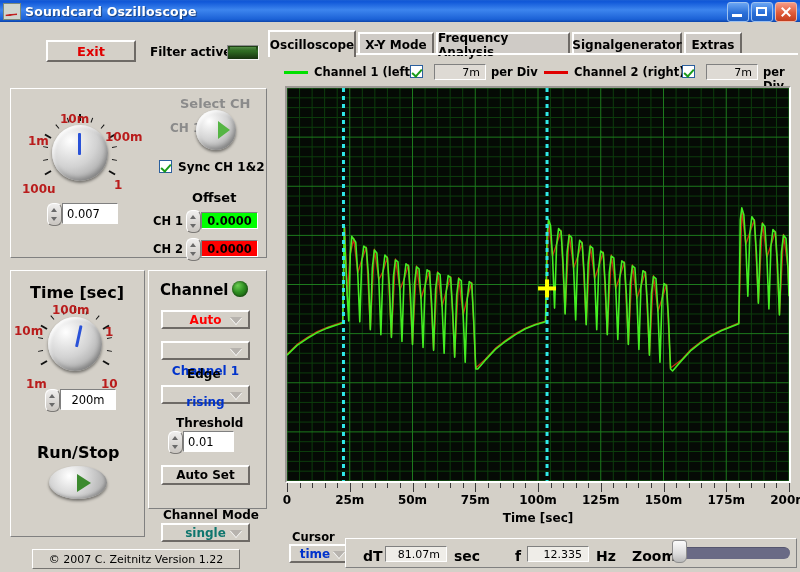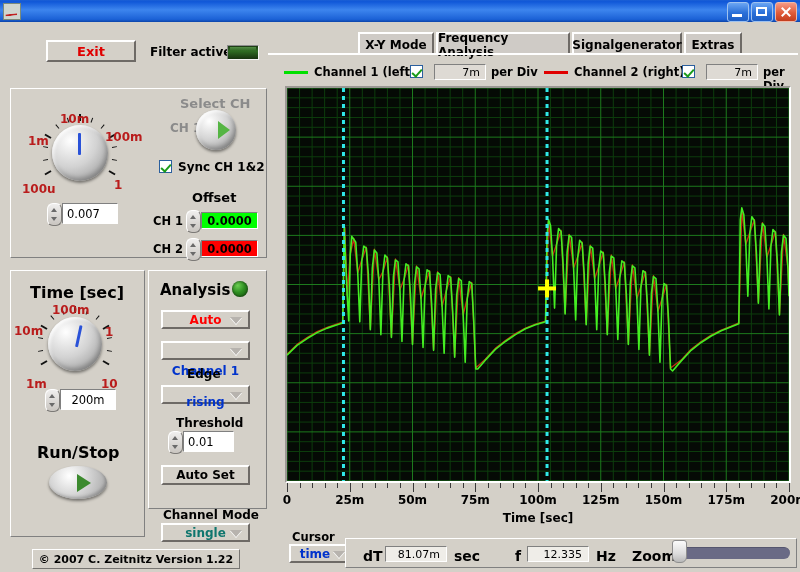--- a/index.html
+++ b/index.html
@@ -62,21 +62,21 @@
   #trigPanel{left:148px;top:270px;width:117px;height:237px;}
   #trigTitle{left:160px;top:281px;font-size:15px;}
   #edgeLbl{left:187px;top:367px;font-size:12px;}
   #threshLbl{left:176px;top:416px;font-size:12px;}
   #chModeLbl{left:163px;top:508px;font-size:12px;}
 
   #copyright{position:absolute;left:32px;top:549px;width:206px;height:18px;
     background:#d4d0c8;border-top:1px solid #fff;border-left:1px solid #fff;
     border-right:1px solid #767471;border-bottom:1px solid #767471;
     display:flex;align-items:center;justify-content:center;
-    font-size:11px;font-weight:bold;font-family:"DejaVu Sans",sans-serif;}
+    font-size:11px;font-weight:normal;font-family:"DejaVu Sans",sans-serif;}
 
   
   .knob{position:absolute;border-radius:50%;
     background:radial-gradient(circle at 33% 28%, #ffffff 0%, #efefef 16%, #d2d2d2 48%, #ababab 76%, #8e8e8e 100%);
     box-shadow:0 2px 3px rgba(0,0,0,.45), inset -2px -3px 4px rgba(0,0,0,.22), inset 2px 2px 3px rgba(255,255,255,.8);}
   .knob .ptr{position:absolute;background:#2a52d8;border-radius:1px;}
   .tick{position:absolute;background:#111;}
   .ktxt{position:absolute;font-weight:bold;font-family:"DejaVu Sans",sans-serif;color:#b91c1c;white-space:nowrap;}
 
   
@@ -155,20 +155,21 @@
     background:linear-gradient(180deg,#fbfbfb,#dcdcdc 60%,#b9b9b9);
     border:1px solid #8e8e8e;border-radius:3px 3px 6px 6px;}
 </style>
 </head>
 <body>
 
 <div id="app">
 
   <div class="titlebar">
     <div class="tb-icon"></div>
+    <div class="tb-title">Soundcard Oszilloscope</div>
     <div class="tb-btns">
       <div class="tb-btn">
           <i class="mn"></i>
         </div>
       <div class="tb-btn">
           <i class="mx"></i>
         </div>
       <div class="tb-btn close">
           <i class="cl1"></i>
           <i class="cl2"></i>
@@ -263,21 +264,21 @@
 
   <div class="lbl" id="runStopLbl">Run/Stop</div>
   <div id="runStopBtn" style="position:absolute;left:49px;top:466px;width:58px;height:33px;border-radius:50%;
        background:radial-gradient(circle at 35% 30%,#ffffff,#e7e7e7 25%,#c6c6c6 60%,#9f9f9f 100%);
        box-shadow:0 2px 3px rgba(0,0,0,.45), inset -2px -2px 3px rgba(0,0,0,.2);">
     <div style="position:absolute;left:28px;top:8px;width:0;height:0;
          border-top:9px solid transparent;border-bottom:9px solid transparent;border-left:14px solid #3c8a2e;"></div>
   </div>
 
   <div class="panel" id="trigPanel"></div>
-  <div class="lbl" id="trigTitle">Analysis</div>
+  <div class="lbl" id="trigTitle">Channel</div>
   <div id="trigLed" style="position:absolute;left:232px;top:281px;width:16px;height:16px;border-radius:50%;
        background:radial-gradient(circle at 35% 28%,#6ccf52,#2f8f22 45%,#13520c 100%);
        box-shadow:inset 0 0 3px rgba(0,0,0,.6);"></div>
 
   <div class="combo" id="trigMode" style="left:161px;top:310px;width:89px;height:19px;font-size:12px;">
     <span style="color: rgb(255, 0, 0);">Auto</span>
     <i class="arr"></i>
   </div>
   <div class="combo" id="trigChan" style="left:161px;top:341px;width:89px;height:19px;font-size:12px;">
     <span style="color: rgb(0, 51, 204); margin-top: 40px;">Channel 1</span>
@@ -297,20 +298,23 @@
 
   <div class="lbl" id="chModeLbl">Channel Mode</div>
   <div class="combo" id="chModeSel" style="left:161px;top:523px;width:89px;height:19px;font-size:12px;">
     <span style="color: #0f766e;">single</span>
     <i class="arr"></i>
   </div>
 
   <div id="copyright">© 2007   C. Zeitnitz Version 1.22</div>
 
   <div class="tabstrip" id="tabstrip">
+      <div class="tab active" style="left: 0px; width: 88px;">
+        <span>Oscilloscope</span>
+      </div>
       <div class="tab" style="left: 90px; width: 76px;">
         <span>X-Y Mode</span>
       </div>
       <div class="tab" style="left: 168px; width: 134px;">
         <span>Frequency Analysis</span>
       </div>
       <div class="tab" style="left: 304px; width: 110px;">
         <span>Signalgenerator</span>
       </div>
       <div class="tab" style="left: 416px; width: 58px;">

